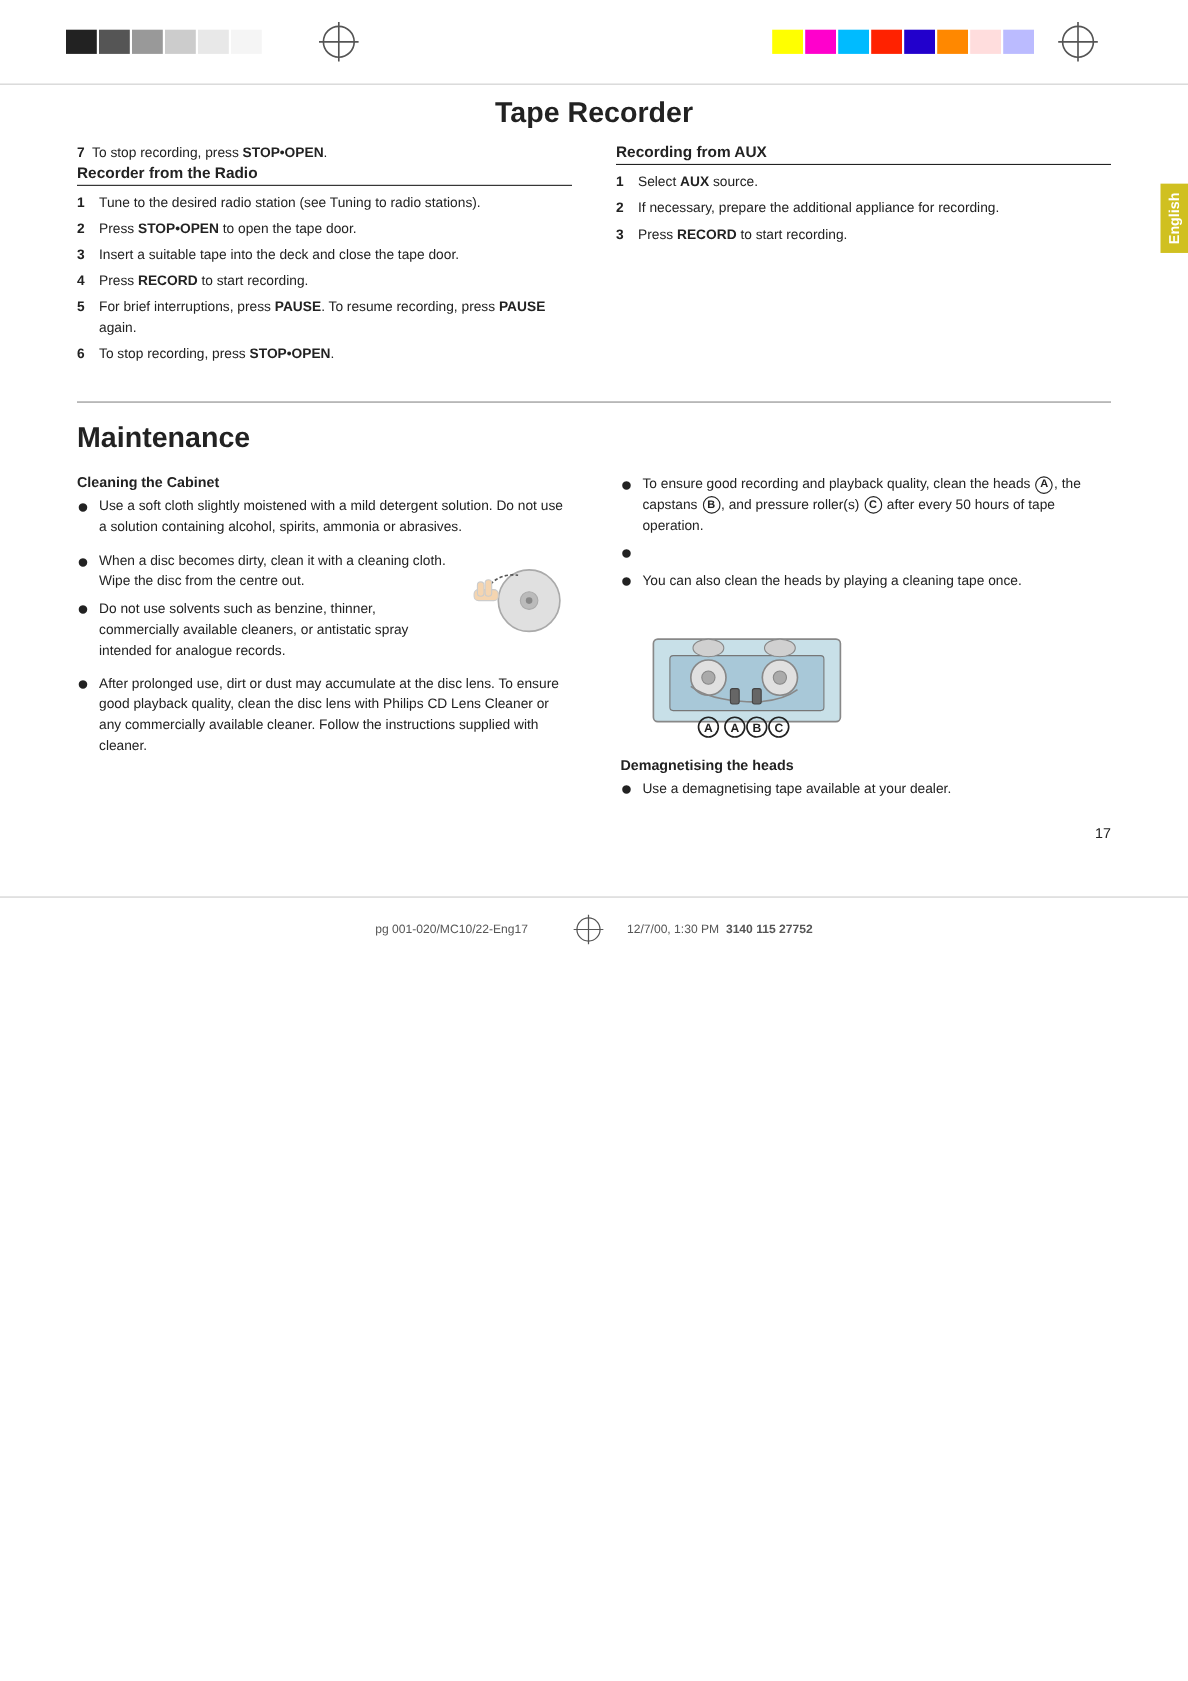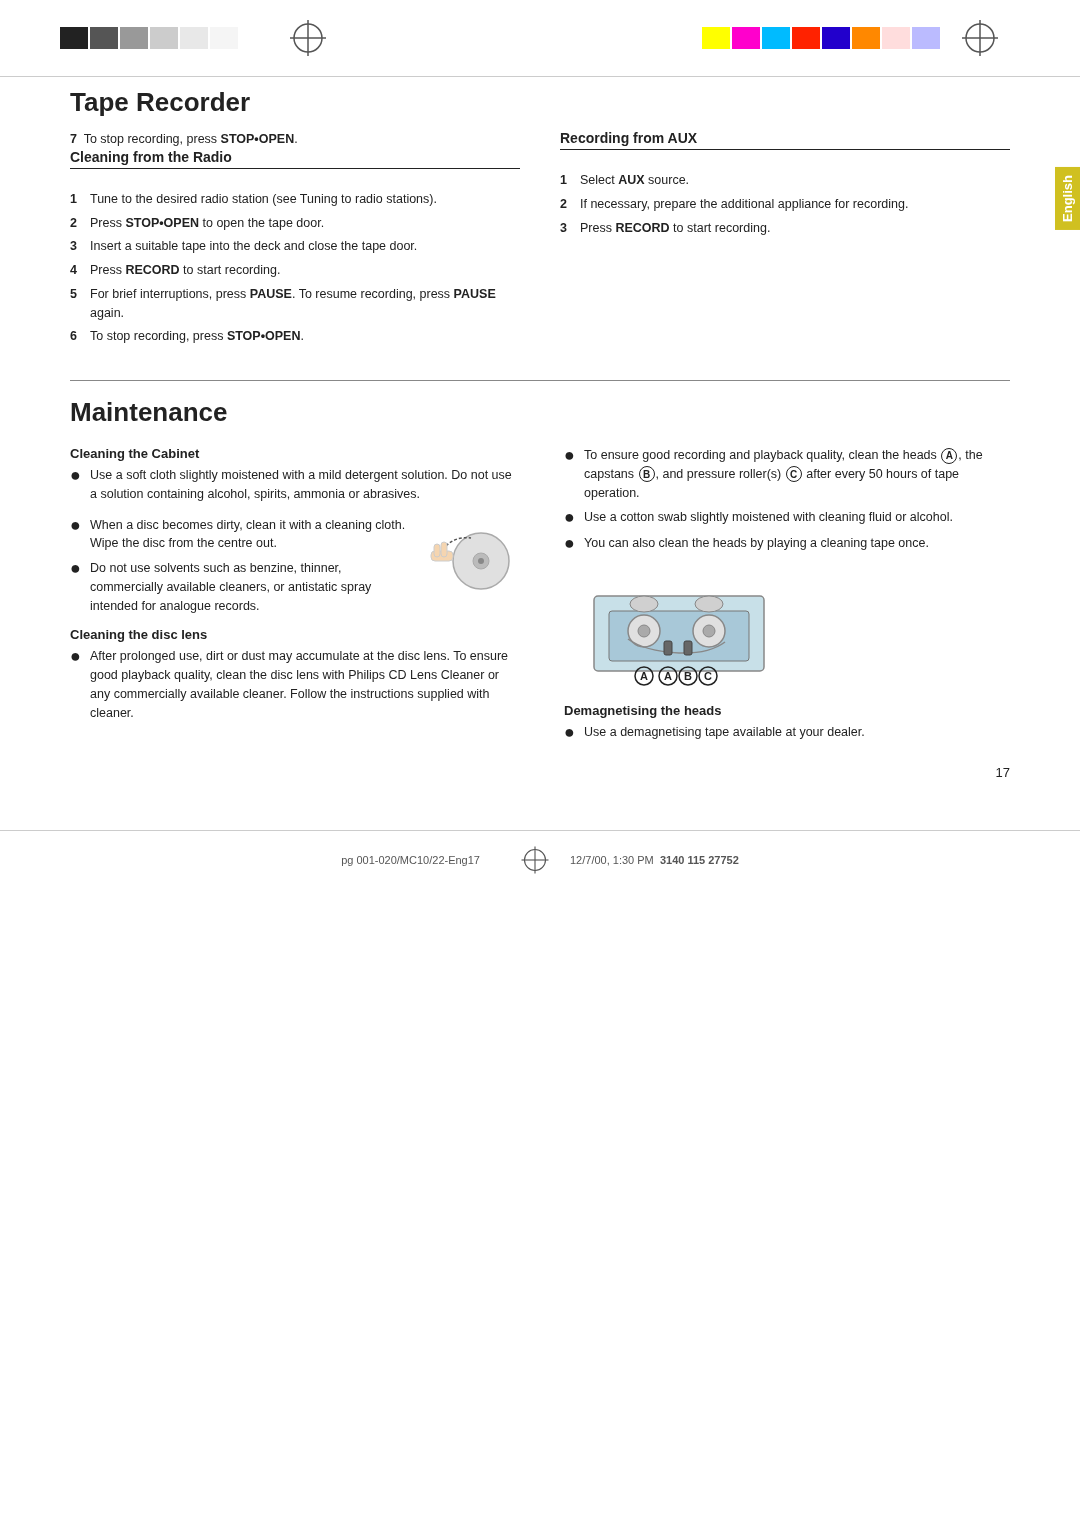--- a/index.html
+++ b/index.html
@@ -46,21 +46,21 @@
     }
 
     
     .page-content {
       padding: 10px 70px 30px 70px;
       position: relative;
     }
 
     
     .section-title {
-      text-align: left;
+      text-align: center;
       font-size: 26px;
       font-weight: bold;
       margin-bottom: 12px;
       padding-bottom: 0;
     }
 
     
     .two-col {
       display: flex;
       gap: 40px;
@@ -80,21 +80,21 @@
       padding: 8px 5px;
       font-size: 13px;
       font-weight: bold;
     }
 
     
     .subsection-heading {
       font-size: 14px;
       font-weight: bold;
       border-bottom: 1.5px solid #222;
-      margin-bottom: 21px;
+      margin-bottom: 6px;
       padding-bottom: 3px;
     }
 
     
     .step-list {
       list-style: none;
       margin: 0 0 10px 0;
       padding: 0;
     }
     .step-list li {
@@ -251,21 +251,21 @@
 
   <div class="two-col">
 
     <div class="col-left">
 
       <div class="pre-note">
         <strong>7</strong>&nbsp;
         <span>To stop recording, press <strong>STOP•OPEN</strong>.</span>
       </div>
 
-      <div class="subsection-heading">Cleaning from the Radio</div>
+      <div class="subsection-heading">Recorder from the Radio</div>
 
       <ol class="step-list">
         <li>
           <span class="step-num">1</span>
           <span class="step-text">Tune to the desired radio station (see Tuning to radio stations).</span>
         </li>
         <li>
           <span class="step-num">2</span>
           <span class="step-text">Press <strong>STOP•OPEN</strong> to open the tape door.</span>
         </li>
@@ -348,40 +348,38 @@
             <span class="bullet-dot">●</span>
             <span>When a disc becomes dirty, clean it with a cleaning cloth. Wipe the disc from the centre out.</span>
           </li>
           <li>
             <span class="bullet-dot">●</span>
             <span>Do not use solvents such as benzine, thinner, commercially available cleaners, or antistatic spray intended for analogue records.</span>
           </li>
         </ul>
       </div>
 
-      <div class="maint-heading">Cleaning the disc lens</div>
       <ul class="bullet-list">
         <li>
           <span class="bullet-dot">●</span>
           <span>After prolonged use, dirt or dust may accumulate at the disc lens. To ensure good playback quality, clean the disc lens with Philips CD Lens Cleaner or any commercially available cleaner. Follow the instructions supplied with cleaner.</span>
         </li>
       </ul>
 
     </div>
 
     <div class="maint-col">
 
       <ul class="bullet-list">
         <li>
           <span class="bullet-dot">●</span>
           <span>To ensure good recording and playback quality, clean the heads <span class="circle-label">A</span>, the capstans <span class="circle-label">B</span>, and pressure roller(s) <span class="circle-label">C</span> after every 50 hours of tape operation.</span>
         </li>
         <li>
           <span class="bullet-dot">●</span>
-          <span>Use a cotton swab slightly moistened with cleaning fluid or alcohol.</span>
         </li>
         <li>
           <span class="bullet-dot">●</span>
           <span>You can also clean the heads by playing a cleaning tape once.</span>
         </li>
       </ul>
 
       <div style="margin: 10px 0 14px 20px;">
         <svg width="190" height="120" viewBox="0 0 190 120">
 

